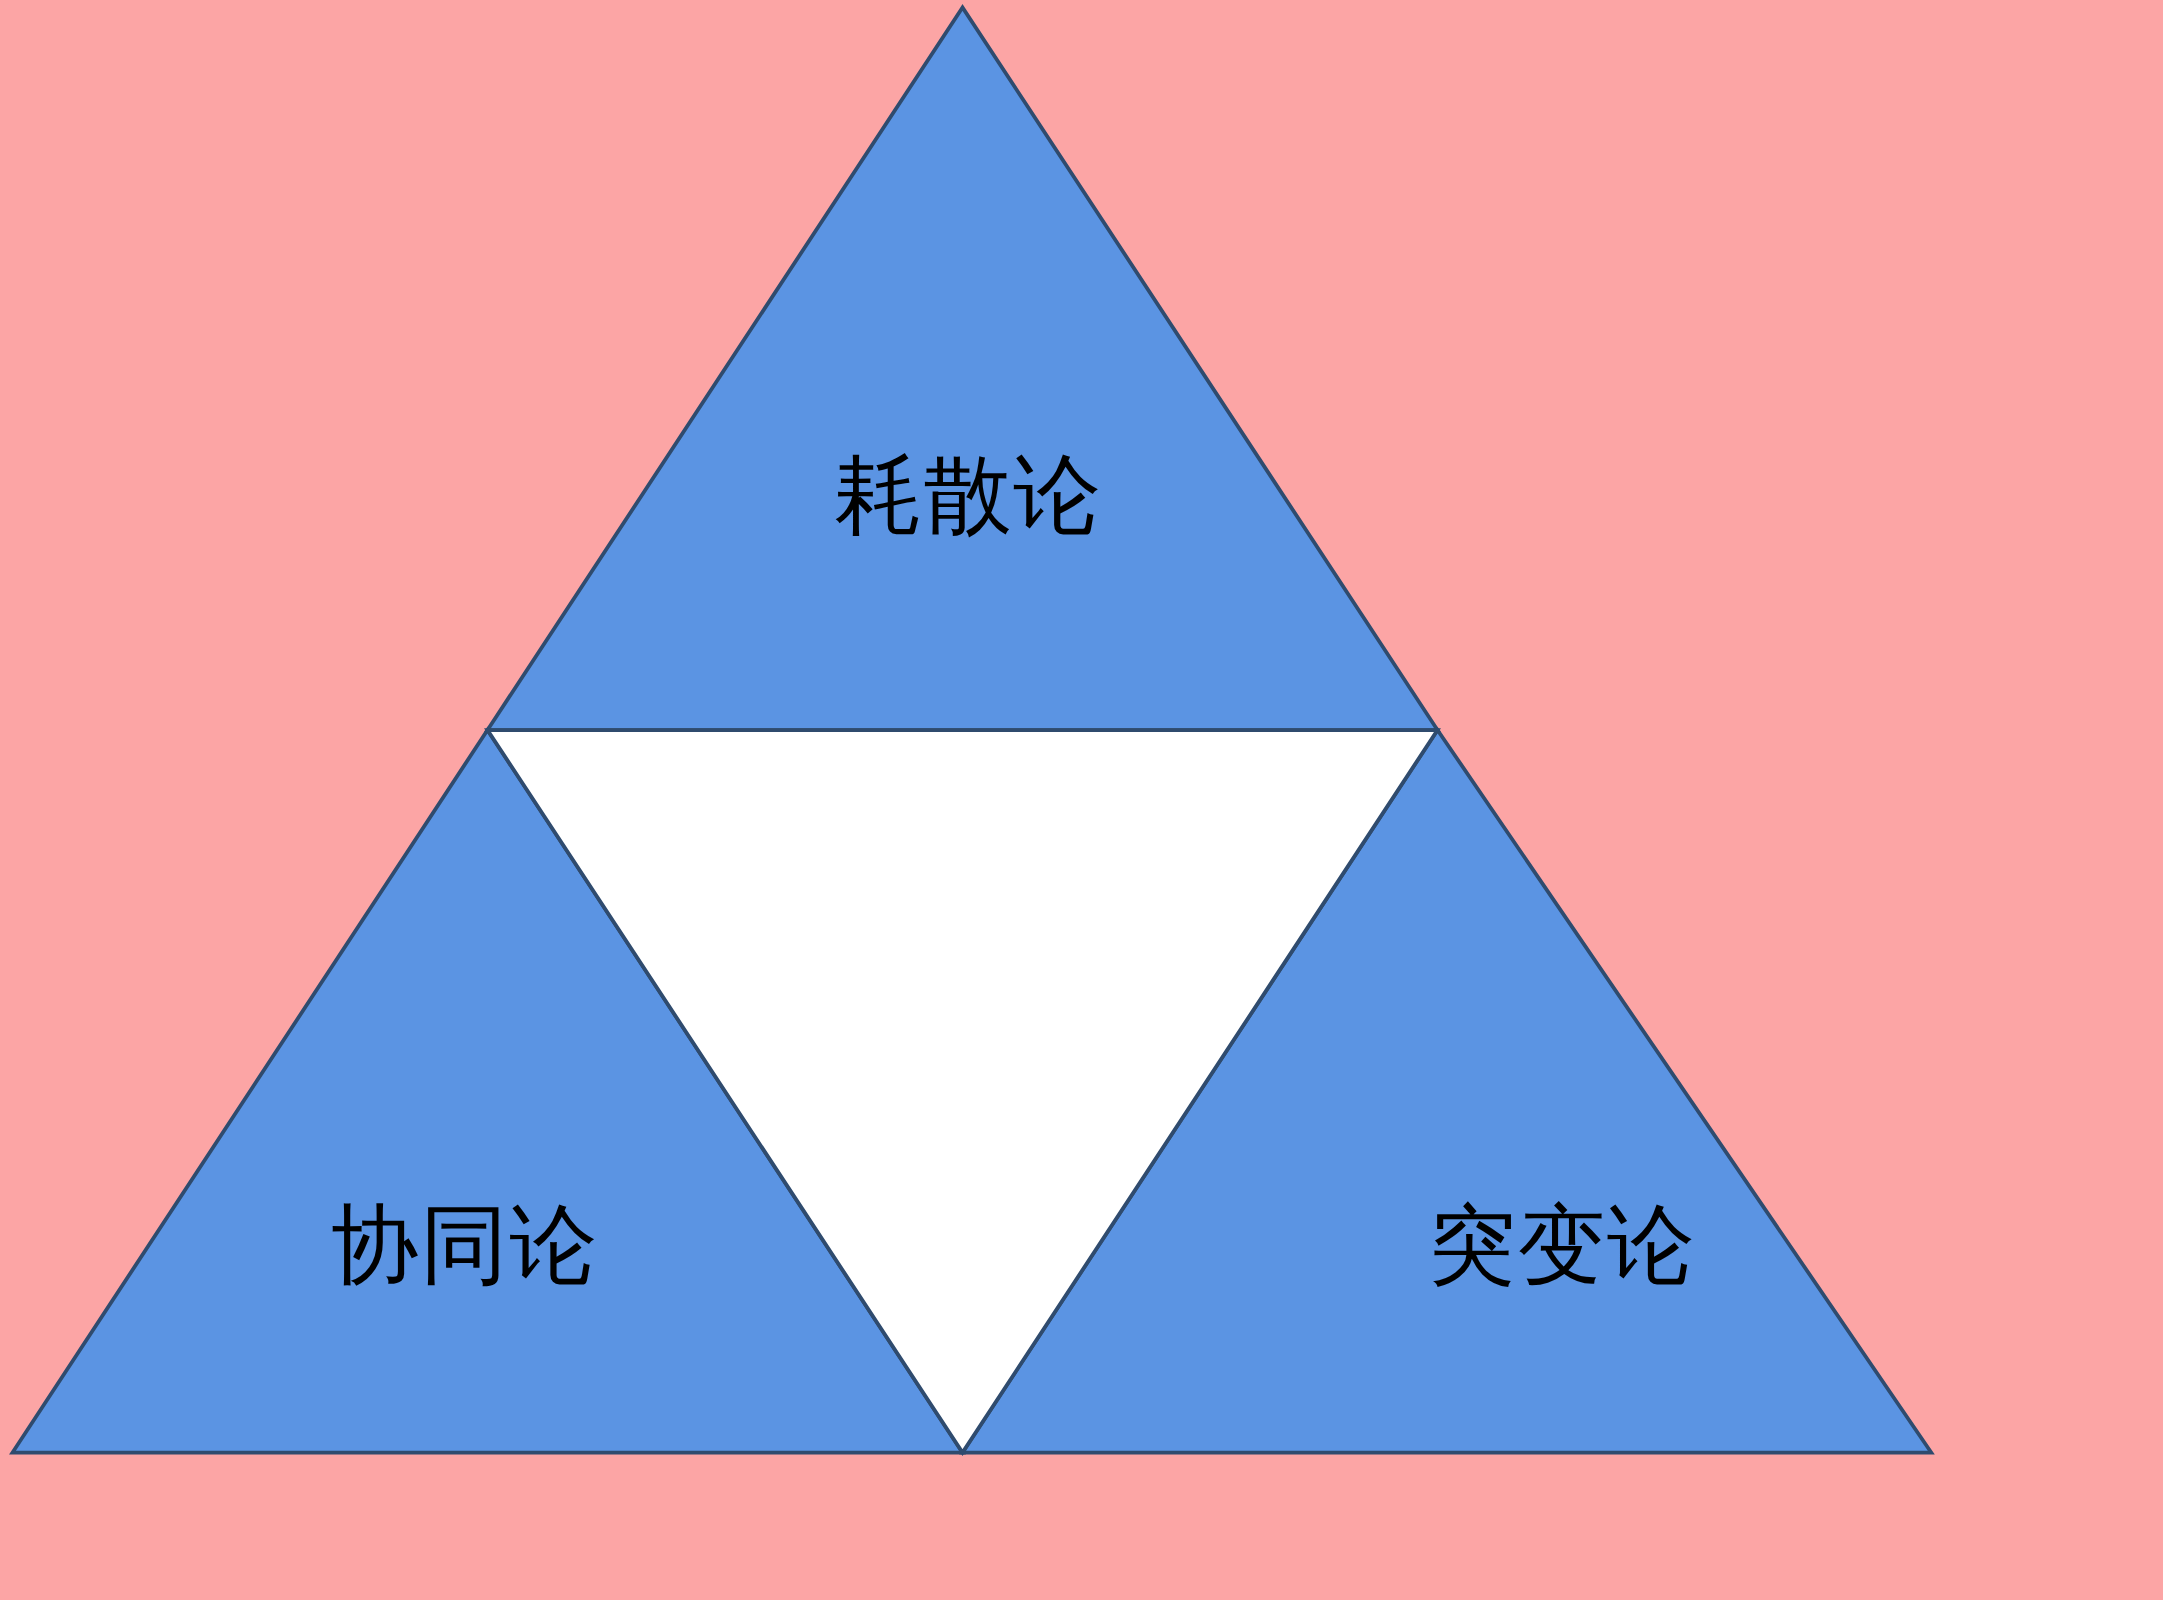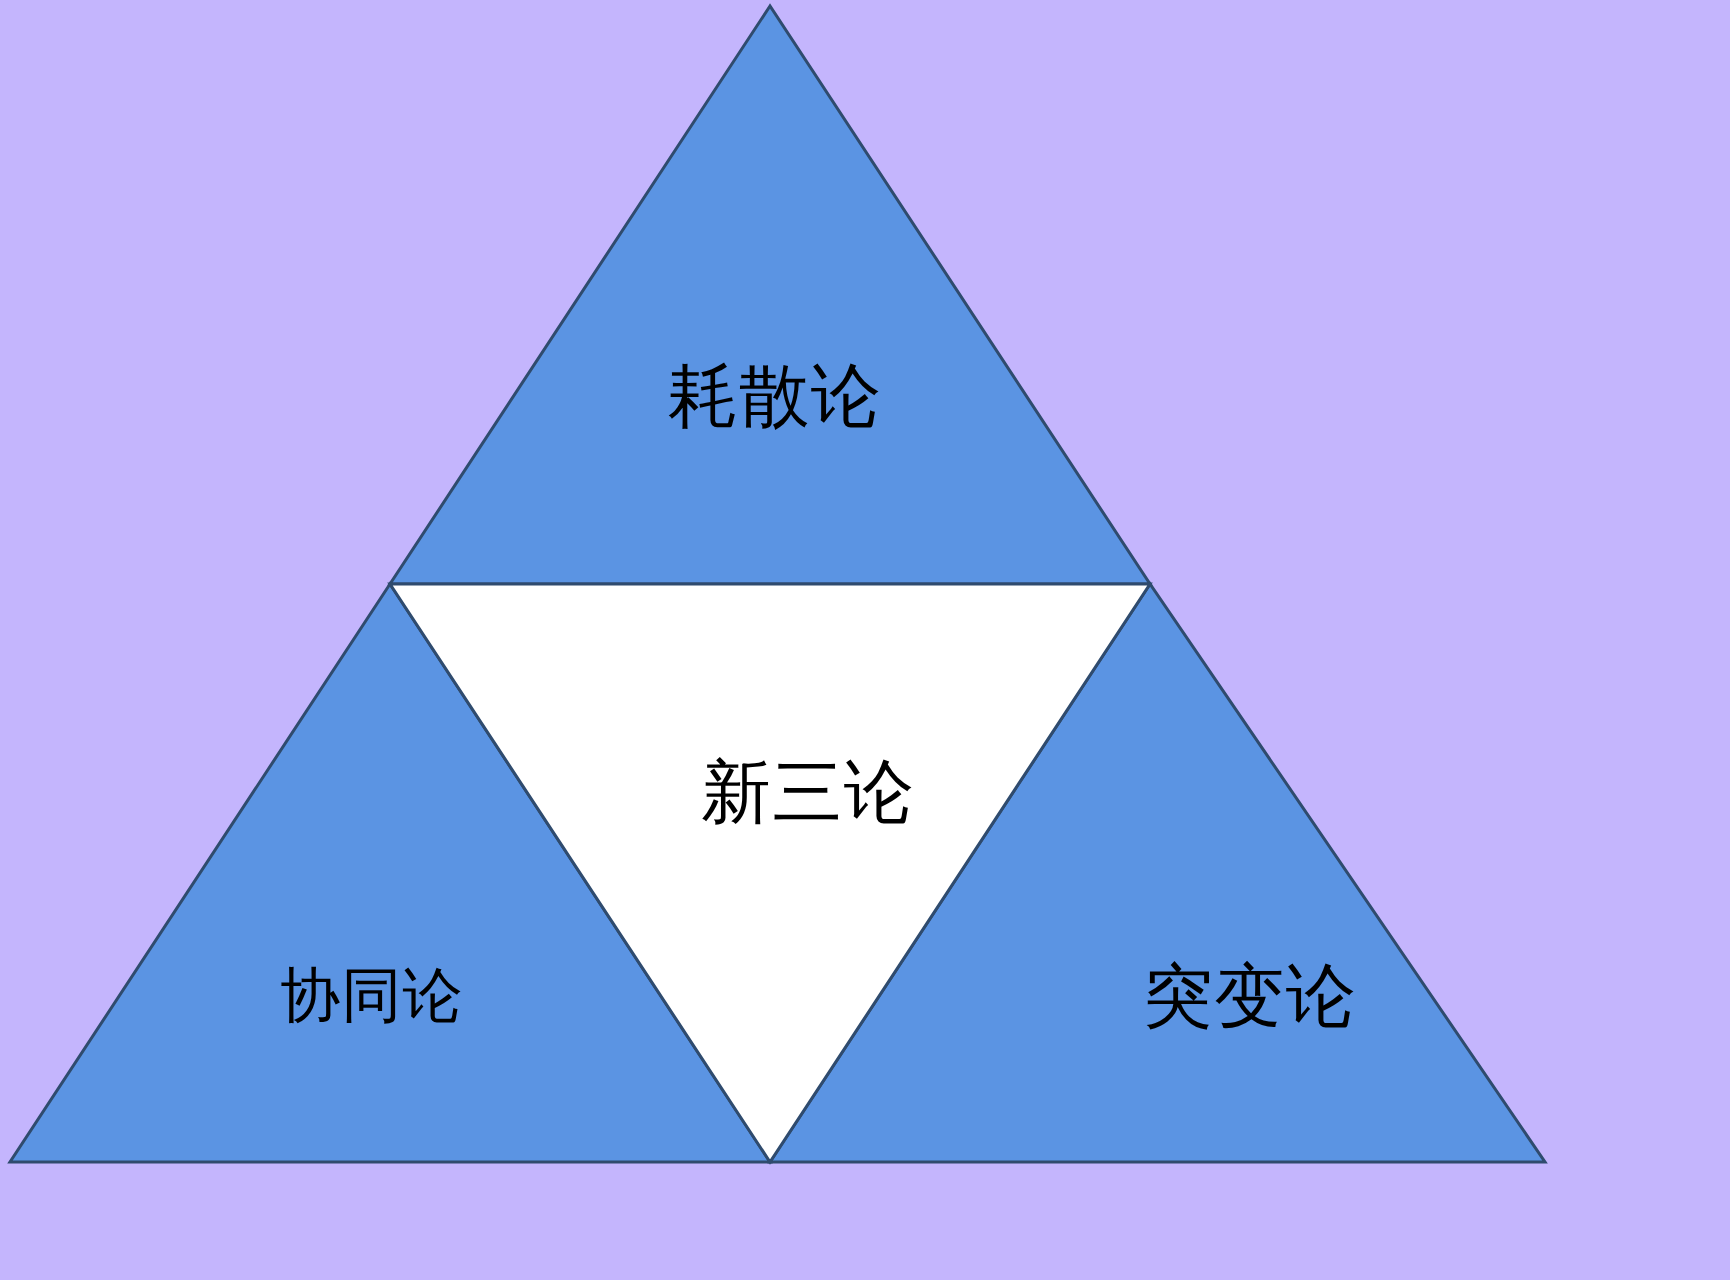--- a/index.html
+++ b/index.html
@@ -34,40 +34,39 @@
     font-family: "Liberation Sans", "DejaVu Sans", sans-serif;
     font-weight: 400;
     white-space: nowrap;
     letter-spacing: 0.02em;
     line-height: 1;
     transform: translate(-50%, -50%);
     pointer-events: none;
   }
   #label-top        { left: 775px;  top: 396px;  font-size: 70px; }
   #label-center     { left: 808px;  top: 792px;  font-size: 70px; }
-  #label-bottomleft { left: 372px;  top: 996px;  font-size: 60px; }
+  #label-bottomleft { left: 372px;  top: 996px;  font-size: 70px; }
   #label-bottomright{ left: 1250px; top: 996px;  font-size: 70px; }
 </style>
 </head>
 <body style="background: rgb(255, 255, 255);">
 
-<div id="diagram-stage" style="background: #c4b5fd;">
+<div id="diagram-stage" style="background: #fca5a5;">
 
   <svg id="triangle-svg" viewBox="0 0 1730 1280" preserveAspectRatio="none">
 
     <polygon class="tri-shape" points="390,584 10,1162 770,1162" fill="#5b94e3" stroke="#2f4b6e" stroke-width="3" stroke-linejoin="miter"></polygon>
 
     <polygon class="tri-shape" points="1150,584 770,1162 1545,1162" fill="#5b94e3" stroke="#2f4b6e" stroke-width="3" stroke-linejoin="miter"></polygon>
 
     <polygon class="tri-shape" points="770,6 390,584 1150,584" fill="#5b94e3" stroke="#2f4b6e" stroke-width="3" stroke-linejoin="miter"></polygon>
 
     <polygon class="tri-shape" points="390,584 1150,584 770,1162" fill="#ffffff" stroke="#2f4b6e" stroke-width="3" stroke-linejoin="miter"></polygon>
   </svg>
 
   <div class="tri-label" id="label-top" style="color: rgb(0, 0, 0);">耗散论</div>
 
-  <div class="tri-label" id="label-center" style="color: rgb(0, 0, 0);">新三论</div>
 
   <div class="tri-label" id="label-bottomleft" style="color: rgb(0, 0, 0);">协同论</div>
 
   <div class="tri-label" id="label-bottomright" style="color: rgb(0, 0, 0);">突变论</div>
 
 </div>
 
 </body></html>

